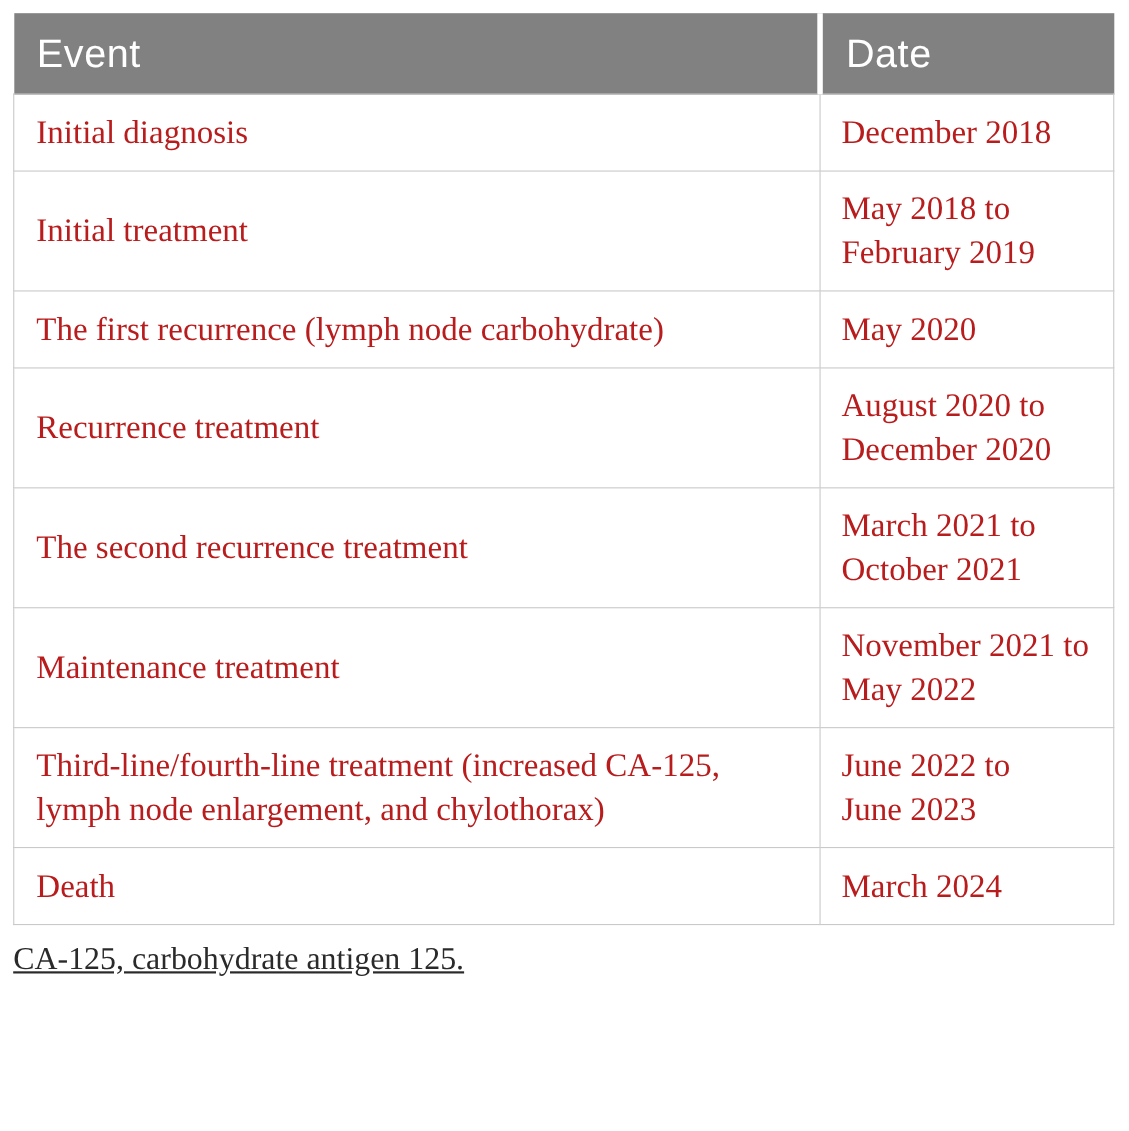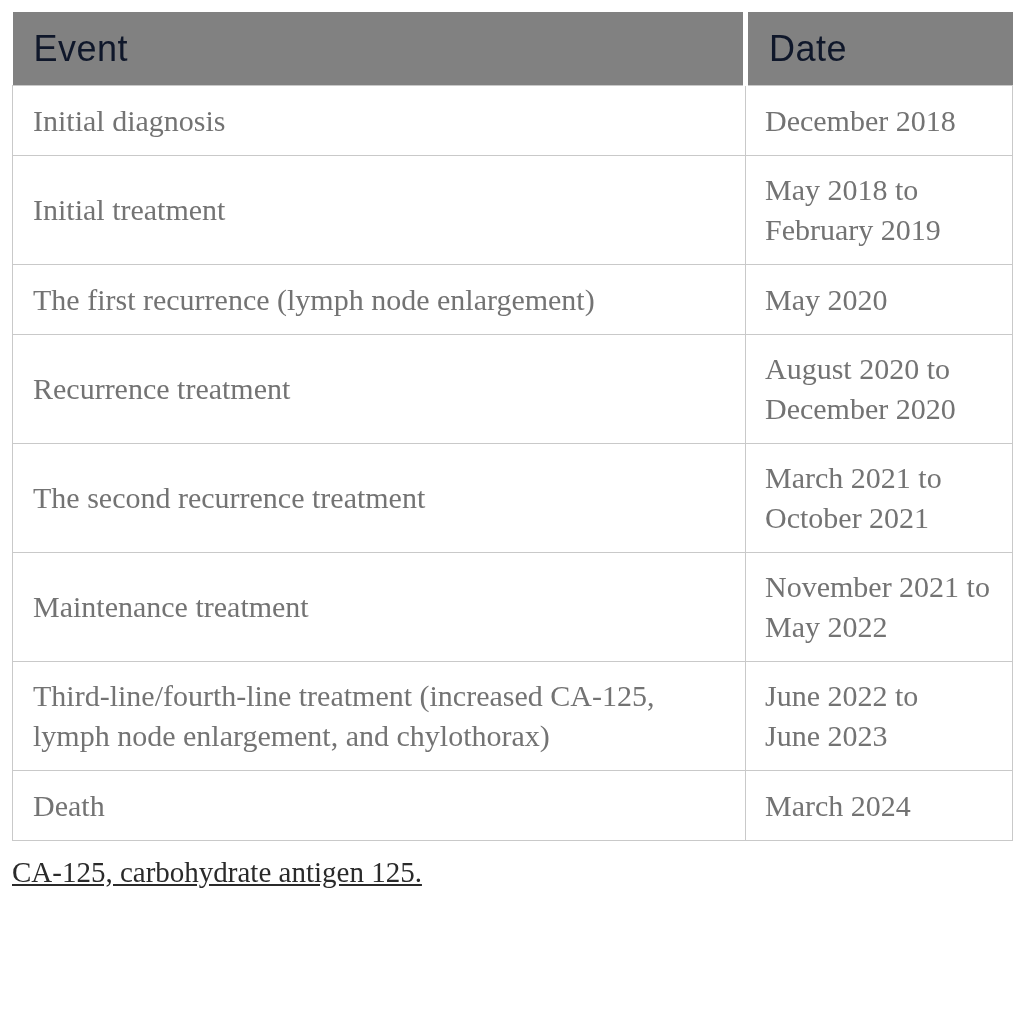--- a/index.html
+++ b/index.html
@@ -19,36 +19,36 @@
   }
   table.event-table {
     border-collapse: collapse;
     width: 1000px;
     table-layout: fixed;
   }
   col.col-event { width: 733px; }
   col.col-date  { width: 267px; }
   thead th {
     background: #818181;
-    color: #0f172a;
+    color: #ffffff;
     font-family: "Liberation Sans", sans-serif;
     font-weight: 400;
     font-size: 36px;
     letter-spacing: 0.5px;
     text-align: left;
     vertical-align: middle;
     height: 73px;
     padding: 0 0 0 21px;
     border: none;
   }
   thead th.th-event { border-right: 5px solid #ffffff; }
   tbody td {
     border: 1px solid #c9c9c9;
     font-size: 30px;
-    color: #737373;
+    color: #b91c1c;
     vertical-align: middle;
     line-height: 1.33;
     white-space: pre-line;
     overflow: hidden;
   }
   tbody td.event { padding: 0 14px 0 20px; }
   tbody td.date  { padding: 0 4px 0 19px; }
   tr.r-single td { height: 69px; }
   tr.r-double td { height: 108px; }
   .footnote {
@@ -77,21 +77,21 @@
       <tr class="r-single">
         <td class="event">Initial diagnosis</td>
         <td class="date">December 2018</td>
       </tr>
       <tr class="r-double">
         <td class="event">Initial treatment</td>
         <td class="date">May 2018 to
 February 2019</td>
       </tr>
       <tr class="r-single">
-        <td class="event">The first recurrence (lymph node enlargement)</td>
+        <td class="event">The first recurrence (lymph node carbohydrate)</td>
         <td class="date">May 2020</td>
       </tr>
       <tr class="r-double">
         <td class="event">Recurrence treatment</td>
         <td class="date">August 2020 to
 December 2020</td>
       </tr>
       <tr class="r-double">
         <td class="event">The second recurrence treatment</td>
         <td class="date">March 2021 to

